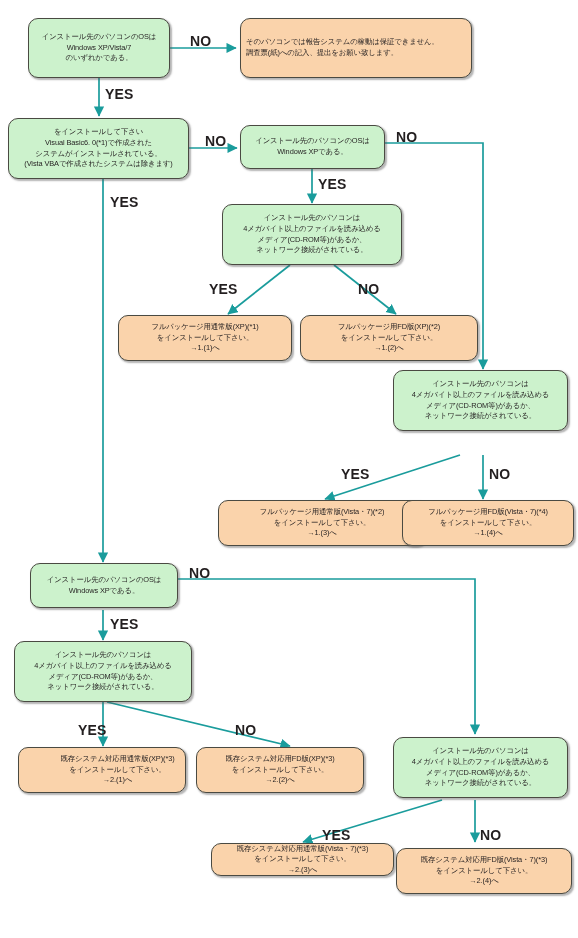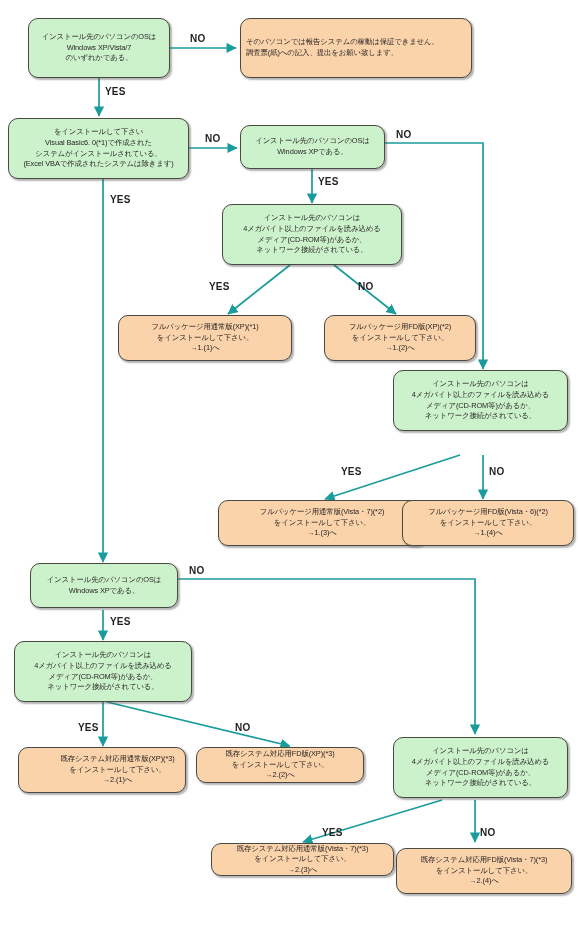--- a/index.html
+++ b/index.html
@@ -50,21 +50,21 @@
   .node.leftal {
     text-align: left;
     justify-content: flex-start;
   }
   .node .line {
     display: block;
     white-space: nowrap;
   }
   .edge-label {
     position: absolute;
-    font-size: 10px;
+    font-size: 14px;
     font-weight: bold;
     color: #231f20;
     letter-spacing: 0.2px;
     white-space: nowrap;
   }
 </style>
 </head>
 <body>
 
 <div id="canvas">
@@ -126,21 +126,21 @@
       <span class="line">そのパソコンでは報告システムの稼動は保証できません。</span>
       <span class="line">調査票(紙)への記入、提出をお願い致します。</span>
     </div>
   </div>
 
   <div class="node green" style="left:8px; top:118px; width:181px; height:61px;">
     <div>
       <span class="line">をインストールして下さい</span>
       <span class="line">Visual Basic6. 0(*1)で作成された</span>
       <span class="line">システムがインストールされている。</span>
-      <span class="line">(Excel VBAで作成されたシステムは除きます)</span>
+      <span class="line">(Vista VBAで作成されたシステムは除きます)</span>
     </div>
   </div>
 
   <div class="node green" style="left:240px; top:125px; width:145px; height:44px;">
     <div>
       <span class="line">インストール先のパソコンのOSは</span>
       <span class="line">Windows XPである。</span>
     </div>
   </div>
 
@@ -154,21 +154,21 @@
   </div>
 
   <div class="node orange" style="left:118px; top:315px; width:174px; height:46px;">
     <div>
       <span class="line">フルパッケージ用通常版(XP)(*1)</span>
       <span class="line">をインストールして下さい。</span>
       <span class="line">→1.(1)へ</span>
     </div>
   </div>
 
-  <div class="node orange" style="left:300px; top:315px; width:152px; height:46px;margin-left:24px;">
+  <div class="node orange" style="left:300px; top:315px; width:178px; height:46px;">
     <div>
       <span class="line">フルパッケージ用FD版(XP)(*2)</span>
       <span class="line">をインストールして下さい。</span>
       <span class="line">→1.(2)へ</span>
     </div>
   </div>
 
   <div class="node green" style="left:393px; top:370px; width:175px; height:61px;">
     <div>
       <span class="line">インストール先のパソコンは</span>
@@ -181,21 +181,21 @@
   <div class="node orange" style="left:218px; top:500px; width:208px; height:46px;">
     <div>
       <span class="line">フルパッケージ用通常版(Vista・7)(*2)</span>
       <span class="line">をインストールして下さい。</span>
       <span class="line">→1.(3)へ</span>
     </div>
   </div>
 
   <div class="node orange" style="left:402px; top:500px; width:172px; height:46px;">
     <div>
-      <span class="line">フルパッケージ用FD版(Vista・6)(*2)</span>
+      <span class="line">フルパッケージ用FD版(Vista・7)(*4)</span>
       <span class="line">をインストールして下さい。</span>
       <span class="line">→1.(4)へ</span>
     </div>
   </div>
 
   <div class="node green" style="left:30px; top:563px; width:148px; height:45px;">
     <div>
       <span class="line">インストール先のパソコンのOSは</span>
       <span class="line">Windows XPである。</span>
     </div>
@@ -211,21 +211,21 @@
   </div>
 
   <div class="node orange" style="left:18px; top:747px; width:168px; height:46px;padding-left:36px;">
     <div>
       <span class="line">既存システム対応用通常版(XP)(*3)</span>
       <span class="line">をインストールして下さい。</span>
       <span class="line">→2.(1)へ</span>
     </div>
   </div>
 
-  <div class="node orange" style="left:196px; top:747px; width:168px; height:36px;border-radius:10px;">
+  <div class="node orange" style="left:196px; top:747px; width:168px; height:46px;border-radius:10px;">
     <div>
       <span class="line">既存システム対応用FD版(XP)(*3)</span>
       <span class="line">をインストールして下さい。</span>
       <span class="line">→2.(2)へ</span>
     </div>
   </div>
 
   <div class="node green" style="left:393px; top:737px; width:175px; height:61px;">
     <div>
       <span class="line">インストール先のパソコンは</span>

